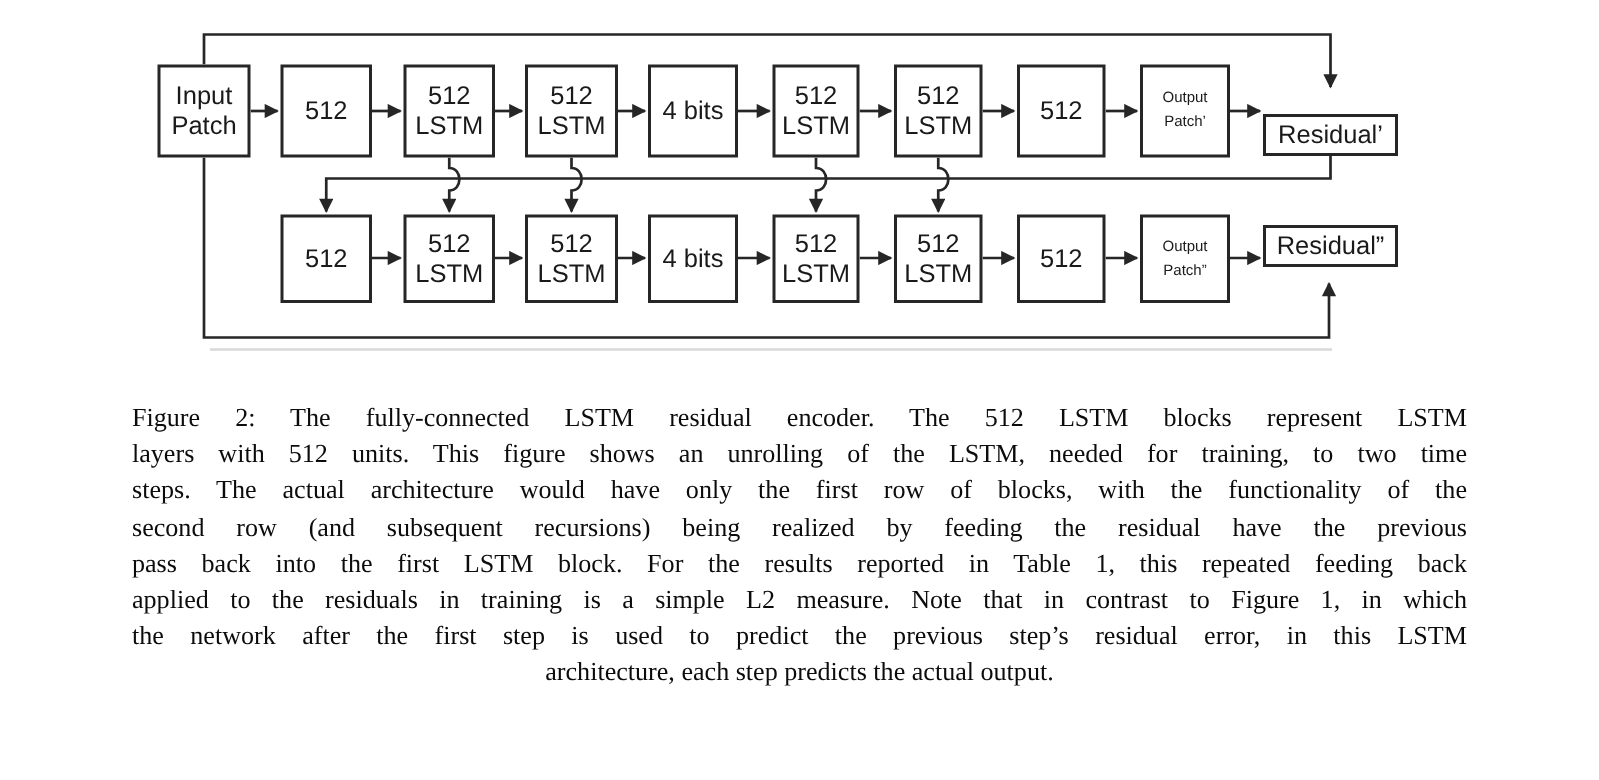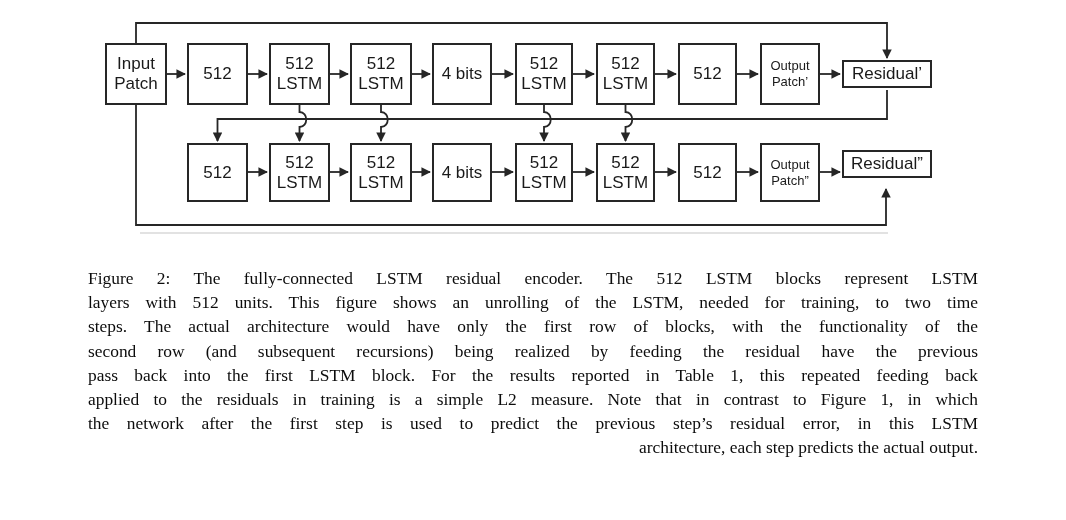--- a/index.html
+++ b/index.html
@@ -10,27 +10,27 @@
   .diagram{position:absolute;left:0;top:0;width:1066px;height:245px;}
   .wires{position:absolute;left:0;top:0;}
   .box{
     position:absolute;box-sizing:border-box;border:2px solid #262626;background:#fff;
     display:flex;align-items:center;justify-content:center;text-align:center;
   }
   .box .lbl{
     white-space:pre-line;font-size:17px;line-height:20px;color:#1a1a1a;
     font-family:"Liberation Sans",sans-serif;
   }
-  .box.small .lbl{font-size:13px;line-height:16px;}
+  .box.small .lbl{font-size:10px;line-height:16px;}
   .caption{
     position:absolute;left:88px;top:254px;width:890px;
     font-family:"Liberation Serif",serif;font-size:17.4px;line-height:24.2px;color:#0c0c0c;margin-top:12px;
   }
   .cap-line{text-align:justify;text-align-last:justify;}
-  .cap-last{text-align:right;}
+  .cap-last{text-align:center;}
 </style>
 </head>
 <body>
 
 <div class="diagram">
 
   <svg class="wires" width="1066" height="245">
     <defs>
       <marker id="arr" viewBox="0 0 10 10" refX="9" refY="5" markerWidth="10" markerHeight="9.5" markerUnits="userSpaceOnUse" orient="auto">
         <path d="M0,0 L10,5 L0,10 z" fill="#262626"></path>
@@ -105,21 +105,21 @@
     <span class="lbl">512
 LSTM</span>
   </div>
   <div class="box" style="left:678px;top:43px;width:59px;height:62px">
     <span class="lbl">512</span>
   </div>
   <div class="box small" style="left:760px;top:43px;width:60px;height:62px">
     <span class="lbl">Output
 Patch’</span>
   </div>
-  <div class="box" style="left:842px;top:60px;width:90px;height:28px">
+  <div class="box" style="left:842px;top:76px;width:90px;height:28px">
     <span class="lbl">Residual’</span>
   </div>
 
   <div class="box" style="left:187px;top:143px;width:61px;height:59px">
     <span class="lbl">512</span>
   </div>
   <div class="box" style="left:269px;top:143px;width:61px;height:59px">
     <span class="lbl">512
 LSTM</span>
   </div>

